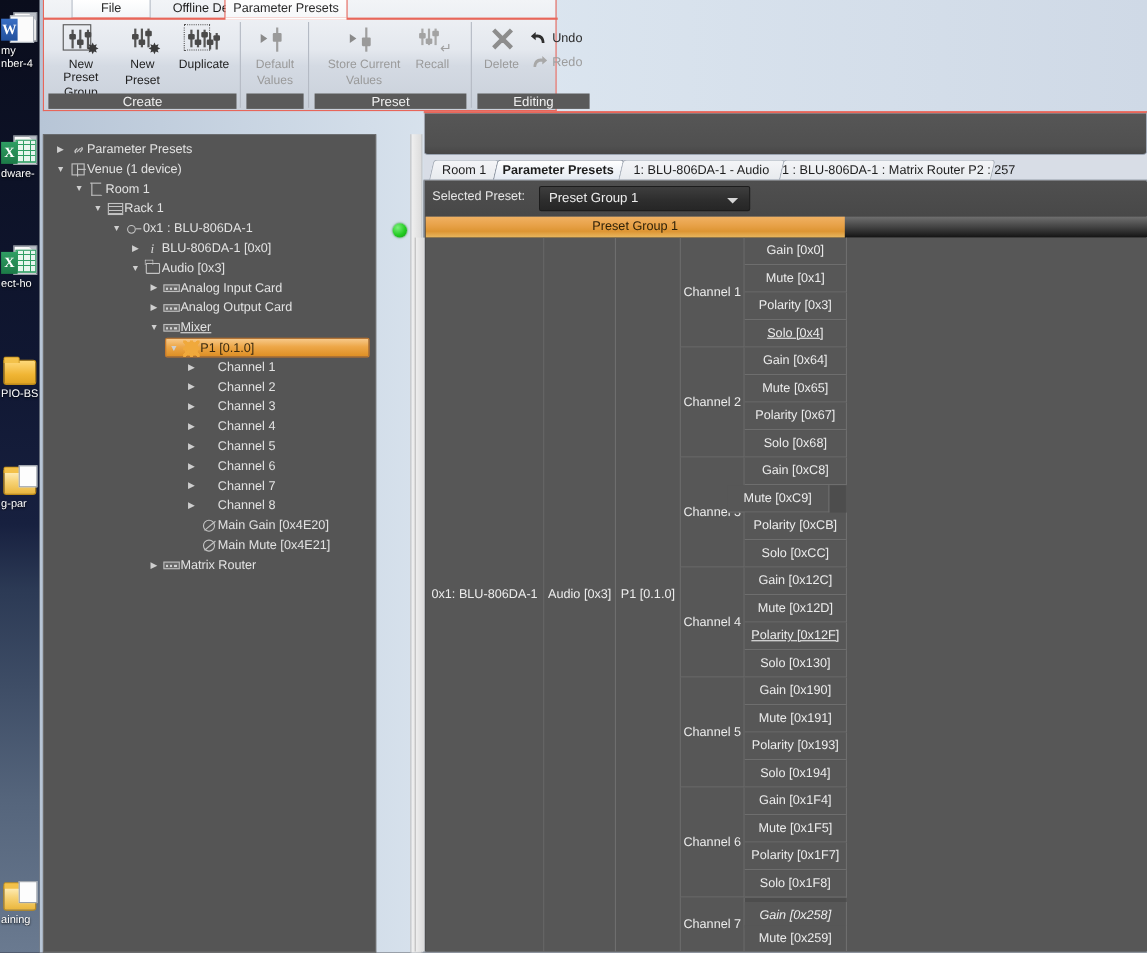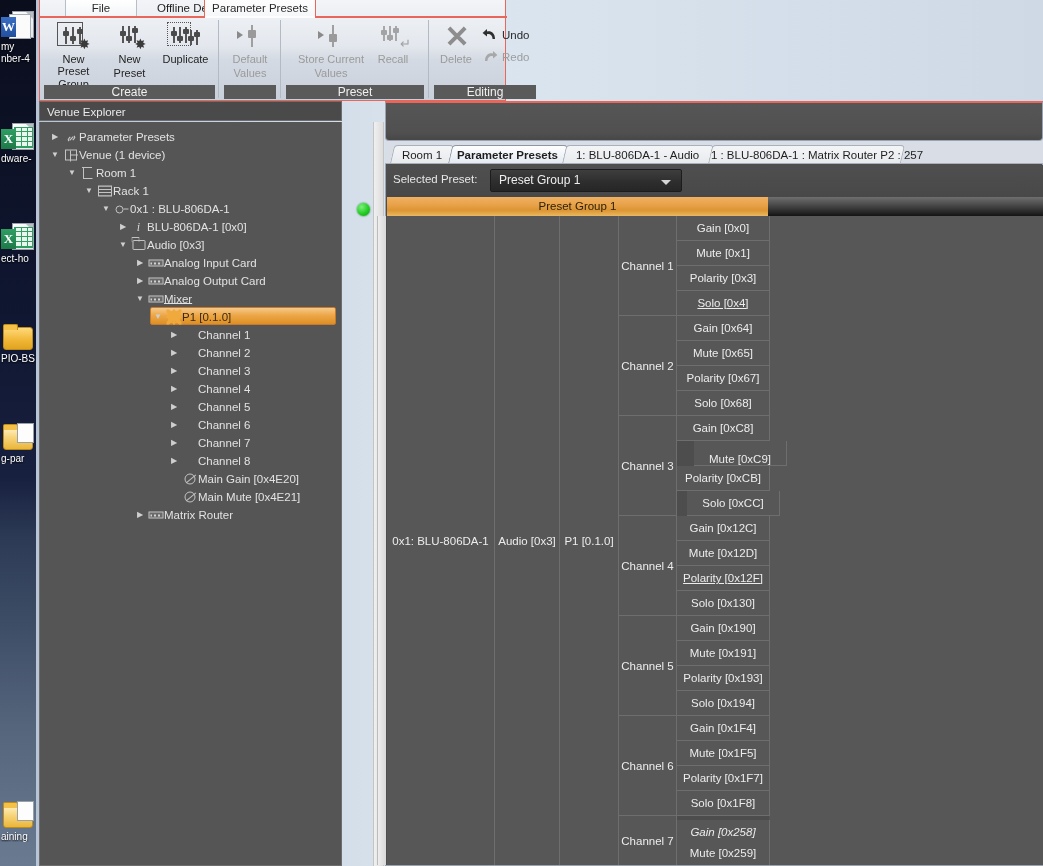--- a/index.html
+++ b/index.html
@@ -596,21 +596,20 @@
                 </svg>
             </span>
             <span class="t">Redo</span>
           </div>
         </div>
       </div>
       <div class="gname">Editing</div>
     </div>
   </div>
 
-  <div id="vehead">Venue Explorer</div>
   <div id="vetree">
       <div class="tnode" style="left: 8px; top: 5px;"><span class="tw">▶</span><span class="ti"><span class="ic-chain"><svg width="12" height="12" viewBox="0 0 12 12">
               <path d="M4.2 7.8 L7.8 4.2" stroke="#c8c8c8" stroke-width="1.2" fill="none"></path>
               <path d="M3.4 8.6 a2 2 0 0 1 0-2.8 l1.4-1.4" stroke="#c8c8c8" stroke-width="1.2" fill="none"></path>
               <path d="M8.6 3.4 a2 2 0 0 1 0 2.8 l-1.4 1.4" stroke="#c8c8c8" stroke-width="1.2" fill="none"></path>
             </svg></span></span><span class="tl">Parameter Presets</span></div>
       <div class="tnode" style="left: 8px; top: 23px;"><span class="tw">▼</span><span class="ti"><span class="ic-venue"></span></span><span class="tl">Venue (1 device)</span></div>
       <div class="tnode" style="left: 25px; top: 41px;"><span class="tw">▼</span><span class="ti"><span class="ic-room"></span></span><span class="tl">Room 1</span></div>
       <div class="tnode" style="left: 42px; top: 59px;"><span class="tw">▼</span><span class="ti"><span class="ic-rack"></span></span><span class="tl">Rack 1</span></div>
       <div class="tnode" style="left: 59px; top: 77px;"><span class="tw">▼</span><span class="ti"><span class="ic-dev">
@@ -699,27 +698,27 @@
           </div>
           <div class="gcell" style="left: 290px; width: 93px; top: 175px; height: 25px;">
             <span>Solo [0x68]</span>
           </div>
           <div class="gcell" style="left: 232px; width: 58px; top: 200px; height: 100px;">
             <span>Channel 3</span>
           </div>
           <div class="gcell" style="left: 290px; width: 93px; top: 200px; height: 25px;">
             <span>Gain [0xC8]</span>
           </div>
-          <div class="gcell" style="left: 307px; width: 93px; top: 225px; height: 25px; align-items: flex-end;">
+          <div class="gcell" style="left: 274px; width: 93px; top: 225px; height: 25px;">
             <span>Mute [0xC9]</span>
           </div>
           <div class="gcell" style="left: 290px; width: 93px; top: 250px; height: 25px;">
             <span>Polarity [0xCB]</span>
           </div>
-          <div class="gcell" style="left: 300px; width: 93px; top: 275px; height: 25px;">
+          <div class="gcell" style="left: 290px; width: 93px; top: 275px; height: 25px;">
             <span>Solo [0xCC]</span>
           </div>
           <div class="gcell" style="left: 232px; width: 58px; top: 300px; height: 100px;">
             <span>Channel 4</span>
           </div>
           <div class="gcell" style="left: 290px; width: 93px; top: 300px; height: 25px;">
             <span>Gain [0x12C]</span>
           </div>
           <div class="gcell" style="left: 290px; width: 93px; top: 325px; height: 25px;">
             <span>Mute [0x12D]</span>

